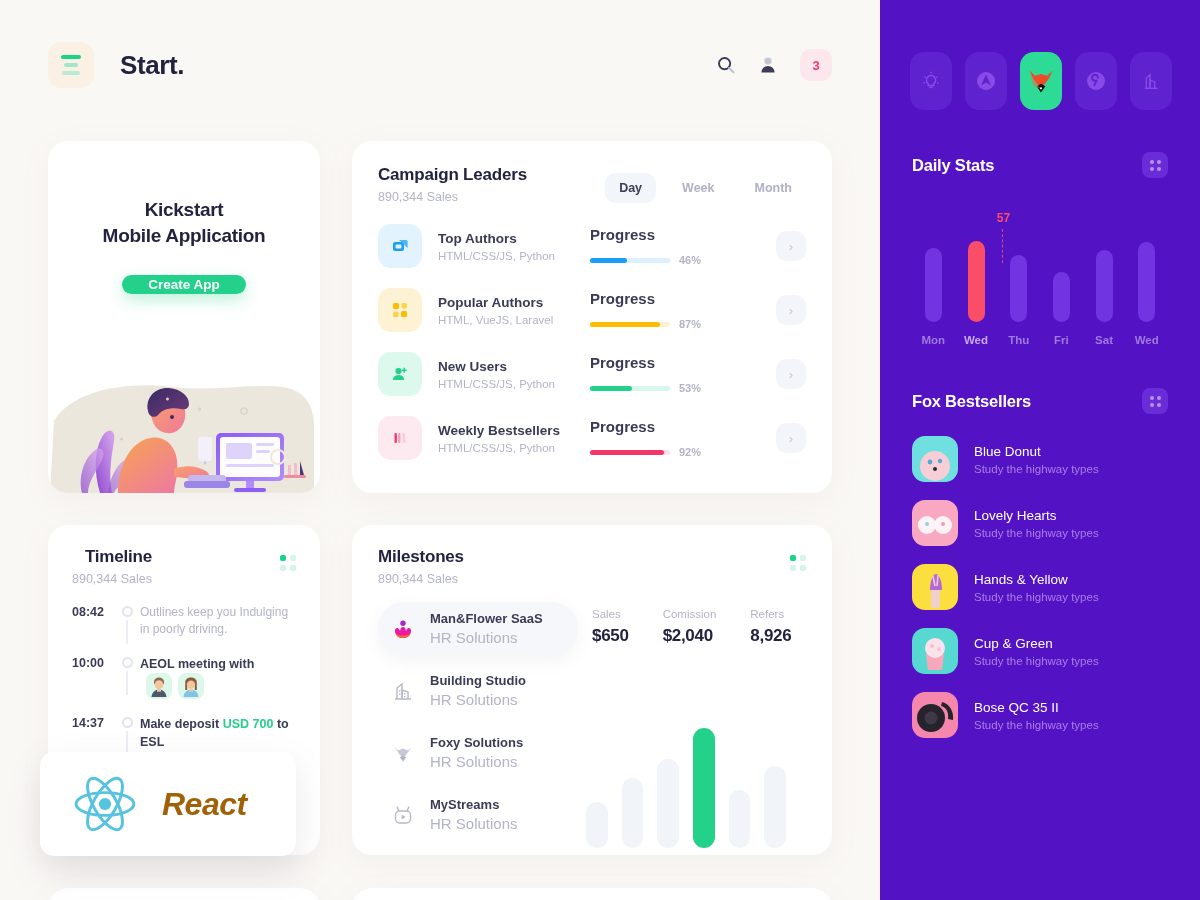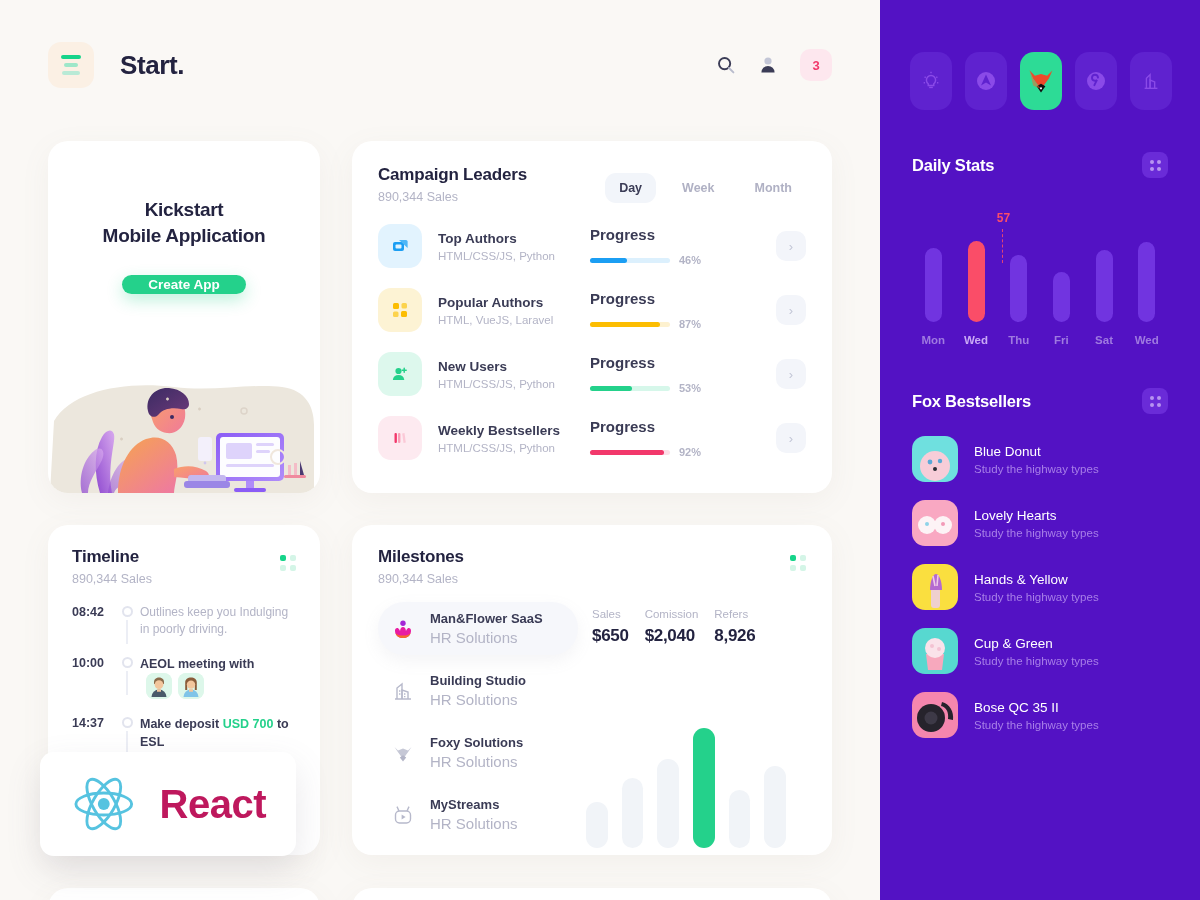--- a/index.html
+++ b/index.html
@@ -117,21 +117,21 @@
   .bar-pct { font-size: 11px; color: #b3b4c6; font-weight: 600; }
   .arrow-btn {
     margin-left: auto; width: 30px; height: 30px; border-radius: 10px;
     background: #f3f5fa; color: #c3c6d6;
     display: flex; align-items: center; justify-content: center;
     cursor: pointer; font-size: 13px;
   }
 
   
   #timeline { left: 48px; top: 525px; width: 272px; height: 330px; padding: 22px 24px; overflow: hidden; }
-  .tl-head { display: flex; align-items: flex-start; }
+  .tl-head { display: flex; align-items: flex-start; text-align: right; }
   .tl-head .dots4 { margin-left: auto; margin-top: 8px; }
   .tl-list { margin-top: 18px; position: relative; }
   .tl-item { display: flex; align-items: flex-start; min-height: 38px; }
   .tl-time { width: 42px; flex: none; font-size: 12.5px; font-weight: 700; color: #3a3b55; padding-top: 1px;}
   .tl-rail { width: 26px; flex: none; display: flex; flex-direction: column; align-items: center; }
   .tl-dot {
     width: 11px; height: 11px; border-radius: 50%;
     border: 2px solid #e2e4ee; background: #fff; flex: none; margin-top: 2px;
   }
   .tl-line { width: 2px; background: #eceef5; flex: 1 1 auto; min-height: 24px; margin-top: 3px; }
@@ -149,40 +149,40 @@
   .ms-list { width: 200px; flex: none; }
   .ms-item {
     display: flex; align-items: center; gap: 14px;
     padding: 9px 12px; border-radius: 26px; margin-bottom: 9px;
   }
   .ms-item.active { background: #f6f7fb; box-shadow: 0 6px 16px rgba(150,145,165,0.10); }
   .ms-ico { width: 26px; height: 26px; flex: none; display:flex; align-items:center; justify-content:center;}
   .ms-name { font-size: 13px; font-weight: 700; color: #3a3b55; }
   .ms-sub { font-size: 15px; color: #b3b4c6; margin-top: 3px; }
   .ms-right { flex: 1; padding-left: 14px; position: relative; }
-  .ms-stats { display: flex; gap: 16px; padding-top: 6px; }
+  .ms-stats { display: flex; gap: 34px; padding-top: 6px; }
   .ms-stat-label { font-size: 11.5px; color: #b3b4c6; }
   .ms-stat-value { font-size: 17px; font-weight: 700; color: #232340; margin-top: 6px; letter-spacing: -0.3px;}
   .ms-chart {
     position: absolute; left: 8px; bottom: 2px; width: 200px; height: 120px;
     display: flex; align-items: flex-end; gap: 14px;
   }
   .ms-bar { width: 22px; border-radius: 11px; background: #f1f4f8; }
   .ms-bar.hl { background: #24d18b; }
 
   
   #react-card {
     position: absolute; left: 40px; top: 752px;
     width: 256px; height: 104px;
     background: #fff; border-radius: 14px;
     box-shadow: 0 14px 34px rgba(120,115,130,0.16);
     display: flex; align-items: center; gap: 22px;
     padding: 0 30px; z-index: 40;
   }
-  .react-label { font-size: 40px; font-weight: 700; color: #be185d; letter-spacing: -0.5px; }
+  .react-label { font-size: 32px; font-weight: 700; color: #a16207; letter-spacing: -0.5px; font-style: italic; }
 
   
   .peek { position: absolute; top: 888px; height: 60px; background: #fff; border-radius: 20px;
           box-shadow: 0 8px 30px rgba(140,130,120,0.07); }
   #peek-left { left: 48px; width: 272px; }
   #peek-right { left: 352px; width: 480px; }
 
   
   .sidebar {
     width: 320px; height: 900px; background: #5312c4;

